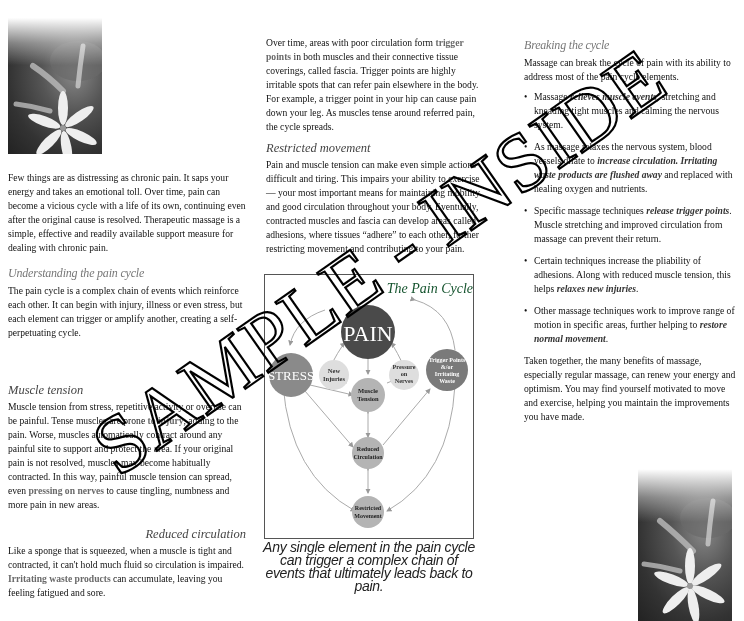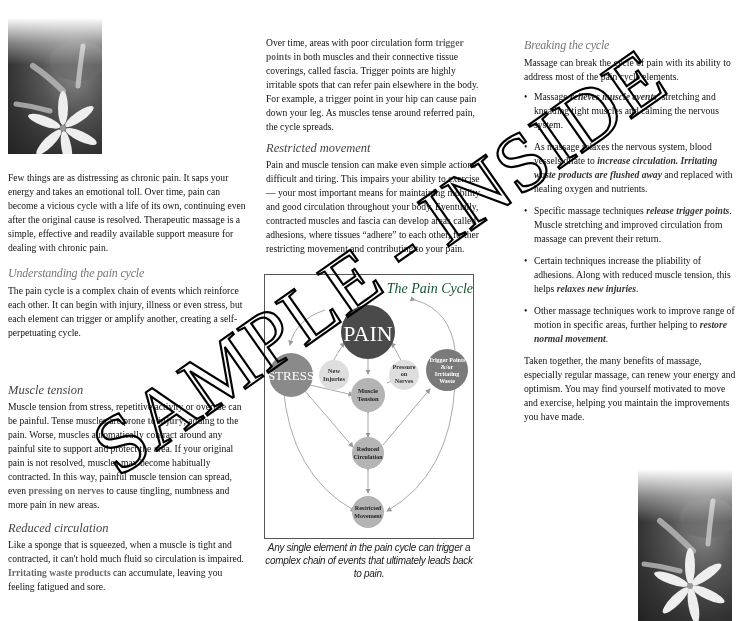--- a/index.html
+++ b/index.html
@@ -17,21 +17,21 @@
 
   .photo { position: absolute; overflow: hidden; }
   .photo .fade { position: absolute; inset: 0;
     background: linear-gradient(to bottom, #fff 0%, #fff 8%, rgba(255,255,255,0.4) 25%, rgba(255,255,255,0) 40%); }
   .photo .bg { position: absolute; inset: 0;
     background: radial-gradient(ellipse at 70% 45%, #888 0%, #555 35%, #333 70%, #222 100%); }
   .photo svg { position: absolute; inset: 0; }
 
   .diagram-box { position: absolute; left: 264px; top: 274px; width: 210px; height: 265px; border: 1px solid #555; background: #fff; }
   .diagram-title { position: absolute; left: 0; top: 6px; width: 100%; text-align: right; font-style: italic; font-size: 14px; color: #14532d; }
-  .caption { position: absolute; left: 262px; top: 541px; width: 214px; text-align: center; font-family: "Liberation Sans", sans-serif; font-style: italic; font-size: 10px; line-height: 13px; letter-spacing: -0.3px; color: #222; }
+  .caption { position: absolute; left: 262px; top: 541px; width: 214px; text-align: center; font-family: "Liberation Sans", sans-serif; font-style: italic; font-size: 14px; line-height: 13px; letter-spacing: -0.3px; color: #222; }
 
   .watermark { position: absolute; left: 0; top: 0; width: 744px; height: 621px; pointer-events: none; }
 </style>
 </head>
 <body>
 
 <div class="photo" style="left:8px; top:6px; width:94px; height:148px;">
   <div class="bg"></div>
   <svg viewBox="0 0 94 148" width="94" height="148">
     <ellipse cx="70" cy="55" rx="28" ry="20" fill="#6a6a6a" opacity="0.7"></ellipse>
@@ -50,21 +50,21 @@
   </svg>
   <div class="fade"></div>
 </div>
 
 <div class="col" style="left:8px; top:171px; width:238px;">
   <p>Few things are as distressing as chronic pain. It saps your energy and takes an emotional toll. Over time, pain can become a vicious cycle with a life of its own, continuing even after the original cause is resolved. Therapeutic massage is a simple, effective and readily available support measure for dealing with chronic pain.</p>
   <div class="h2" style="margin-top:8px;">Understanding the pain cycle</div>
   <p>The pain cycle is a complex chain of events which reinforce each other. It can begin with injury, illness or even stress, but each element can trigger or amplify another, creating a self-perpetuating cycle.</p>
   <div class="h3">Muscle tension</div>
   <p><span>Muscle tension from stress, repetitive activity or overuse can be painful. Tense muscles are prone </span><span class="hl">to injury</span><span>, adding to the pain. Worse, muscles automatically contract around any painful site to support and protect the area. If your original pain is not resolved, muscles may become habitually contracted. In this way, painful muscle tension can spread, even </span><span class="hl">pressing on nerves</span><span> to cause tingling, numbness and more pain in new areas.</span></p>
-  <div class="h3" style="margin-top:8px;">Reduced circulation</div>
+  <div class="h3" style="margin-top:14px;text-align:right;">Reduced circulation</div>
   <p><span>Like a sponge that is squeezed, when a muscle is tight and contracted, it can't hold much fluid so circulation is impaired. </span><span class="hl">Irritating waste products</span><span> can accumulate, leaving you feeling fatigued and sore.</span></p>
 </div>
 
 <div class="col" style="left:266px; top:36px; width:216px;">
   <p><span>Over time, areas with poor circulation form </span><span class="hl">trigger points</span><span> in both muscles and their connective tissue coverings, called fascia. Trigger points are highly irritable spots that can refer pain elsewhere in the body. For example, a trigger point in your hip can cause pain down your leg. As muscles tense around referred pain, the cycle spreads.</span></p>
   <div class="h3" style="margin-top:2px;">Restricted movement</div>
   <p>Pain and muscle tension can make even simple actions difficult and tiring. This impairs your ability to exercise — your most important means for maintaining mobility and good circulation throughout your body. Eventually, contracted muscles and fascia can develop areas called adhesions, where tissues “adhere” to each other, further restricting movement and contributing to your pain.</p>
 </div>
 
 <div class="diagram-box">

